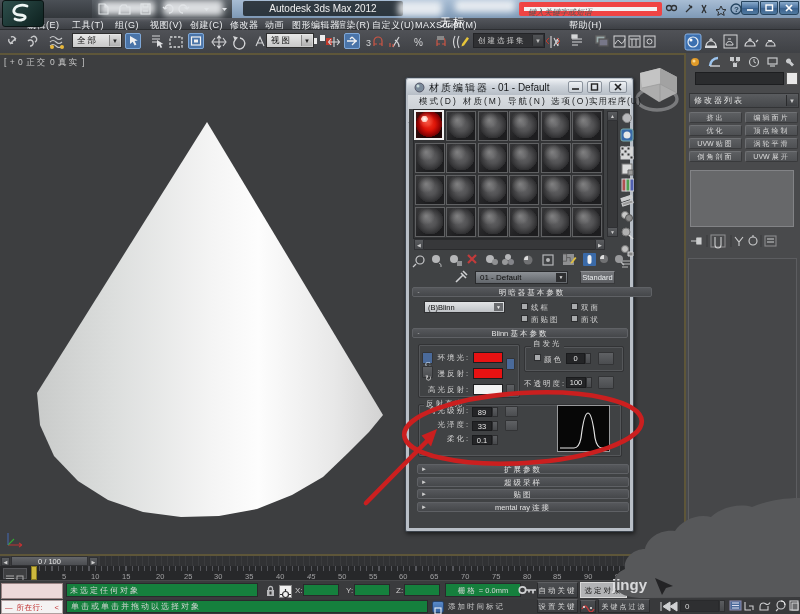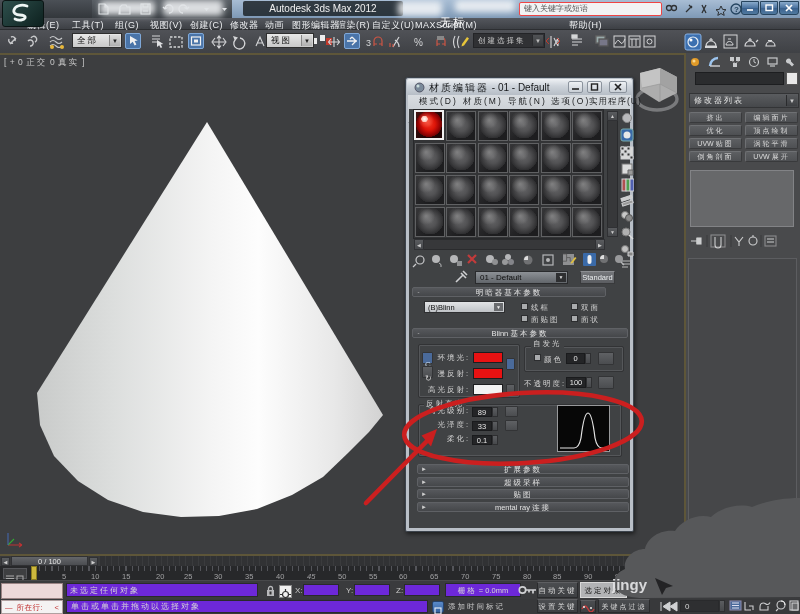--- a/index.html
+++ b/index.html
@@ -7,21 +7,21 @@
 .abs{position:absolute;}
 .cjk{letter-spacing:2px;}
 #root{position:relative;width:800px;height:614px;}
 
 #titlebar{left:0;top:0;width:800px;height:18px;background:linear-gradient(#4b5056,#33373b);}
 #tglass{left:225px;top:0;width:575px;height:18px;background:linear-gradient(#a8bdd4,#7e99b6);}
 .blob{position:absolute;background:#f4f6f8;border-radius:4px;filter:blur(3px);opacity:.85;z-index:3;}
 #qabar{left:92px;top:0;width:140px;height:18px;background:linear-gradient(#5a6066,#3a3f44);}
 #logo{left:2px;top:0px;width:42px;height:27px;background:linear-gradient(135deg,#2e4f4c,#0d211f);border:1px solid #0a1514;border-radius:3px;z-index:5;}
 #titpill{left:243px;top:1px;width:160px;height:15px;background:rgba(24,30,34,.82);border-radius:2px;color:#f0f0f0;font-size:10px;line-height:15px;text-align:center;}
-#srch{left:519px;top:2px;width:143px;height:14px;background:#f2f3f4;border:1px solid #ef4444;border-radius:2px;color:#555;font-size:8px;line-height:12px;padding-left:4px;}
+#srch{left:519px;top:2px;width:143px;height:14px;background:#f2f3f4;border:5px solid #ef4444;border-radius:2px;color:#555;font-size:8px;line-height:12px;padding-left:4px;font-style:italic;}
 .wbtn{position:absolute;top:1px;height:14px;border:1px solid #27455f;border-radius:0 0 3px 3px;background:linear-gradient(#89aacb,#4a72a0 50%,#3a618e 50%,#50799f);color:#fff;text-align:center;font-size:9px;line-height:13px;font-weight:bold;}
 
 #menubar{left:0;top:18px;width:800px;height:12px;background:linear-gradient(#54575d,#3d4045);border-bottom:1px solid #2c2e31;}
 .mi{position:absolute;top:19px;height:12px;color:#eceef0;font-size:9px;line-height:12px;letter-spacing:.5px;}
 
 #toolbar{left:0;top:30px;width:800px;height:23px;background:linear-gradient(#505257,#3f4145);}
 .tico{position:absolute;top:33px;width:16px;height:16px;border-radius:2px;}
 .drop{position:absolute;background:linear-gradient(#e8e8e8,#c9c9c9);border:1px solid #2e2e2e;color:#111;font-size:8.5px;}
 .droparrow{position:absolute;right:1px;top:1px;bottom:1px;width:11px;background:linear-gradient(#dcdcdc,#b0b0b0);border-left:1px solid #888;color:#222;font-size:6px;text-align:center;}
 .dropdark{position:absolute;background:#303134;border:1px solid #232427;color:#c8c8c8;font-size:8px;}
@@ -64,21 +64,21 @@
 .sqbtn{position:absolute;background:linear-gradient(#5f6164,#4b4d50);border:1px solid #333436;border-radius:1px;}
 .swatch{position:absolute;width:30px;height:11px;border:1px solid #1c1d1f;}
 .chk{position:absolute;width:7px;height:7px;background:#a9abad;border:1px solid #2c2d2f;}
 
 #tslider{left:0;top:556px;width:686px;height:10px;background:#393a3c;}
 #ruler{left:0;top:566px;width:686px;height:14px;background:#27282a;
 background-image:repeating-linear-gradient(90deg,transparent 0px,transparent 5.1px,#54555a 5.1px,#54555a 6.17px);background-position:34px 0;background-size:652px 5px;background-repeat:no-repeat;}
 .rlab{position:absolute;top:572px;color:#a2a2a4;font-size:7.5px;z-index:2;}
 #statusA{left:0;top:580px;width:800px;height:19px;background:#3a3b3d;border-top:1px solid #48494b;}
 #statusB{left:0;top:599px;width:800px;height:15px;background:#38393b;}
-.sfld{position:absolute;background:#6d28d9;border:1px solid #292a2c;color:#d6d6d6;font-size:8px;}
+.sfld{position:absolute;background:#15803d;border:1px solid #292a2c;color:#d6d6d6;font-size:8px;}
 .sbtn{position:absolute;background:linear-gradient(#4b4d50,#3d3f42);border:1px solid #2a2b2d;border-top-color:#5e5f62;color:#dcdcdc;font-size:8px;text-align:center;}
 .slab{position:absolute;color:#c9c9c9;font-size:8px;}
 </style></head>
 <body>
 <div id="root">
 
 <div class="abs" id="titlebar"></div>
 <div class="abs" id="tglass"></div>
 <div class="blob" style="left:100px;top:1px;width:55px;height:14px;"></div>
 <div class="blob" style="left:163px;top:0px;width:60px;height:16px;"></div>
@@ -410,21 +410,21 @@
             <path d="M193 4 a4 4 0 0 1 3 -1 l0 4 -4 0 a4 4 0 0 1 1 -3" fill="#ddd"></path>
 <circle cx="211" cy="7" r="4" fill="#98999b"></circle>
             <path d="M213 10 l3 3" stroke="#b5b6b8" stroke-width="1.4"></path>
 </g>
         </svg>
 <svg style="position:absolute;left:46px;top:160px;" width="16" height="16" viewBox="0 0 16 16">
           <path d="M2 14 l7 -7 m0 -4 l4 4 m-6 -2 l5 5" stroke="#cfd0d2" stroke-width="1.6" fill="none"></path>
         </svg>
 <div style="position:absolute;left:67px;top:163px;width:93px;height:13px;background:linear-gradient(#8d9196,#62666b);border:1px solid #2a2b2d;color:#0e0e0e;font-size:8px;line-height:12px;padding-left:4px;">01 - Default<span style="position:absolute;right:1px;top:1px;width:10px;height:9px;background:#2e2f31;color:#ddd;font-size:5px;text-align:center;line-height:9px;">▼</span></div>
 <div style="position:absolute;left:172px;top:163px;width:35px;height:13px;background:linear-gradient(#75777b,#5b5d61);border:1px solid #393a3c;border-top-color:#8c8e92;color:#eceff1;font-size:7.5px;line-height:12px;text-align:center;">Standard</div>
-<div class="roll" style="left:4px;top:179px;width:194px;"><span class="ar">-</span><span class="cjk">明暗器基本参数</span></div>
+<div class="roll" style="left:4px;top:179px;width:240px;"><span class="ar">-</span><span class="cjk">明暗器基本参数</span></div>
 <div style="position:absolute;left:16px;top:193px;width:81px;height:12px;background:linear-gradient(#e2e4e6,#bfc3c7);border:1px solid #2e2f31;color:#111;font-size:7.5px;line-height:11px;padding-left:3px;">(B)Blinn<span style="position:absolute;right:1px;top:1px;width:9px;height:8px;background:#6a6c6f;color:#eee;font-size:5px;text-align:center;line-height:8px;">▼</span></div>
 <div class="chk" style="left:113px;top:195px;"></div>
         <div class="lab cjk" style="left:123px;top:195px;text-align:left;">线框</div>
 <div class="chk" style="left:163px;top:195px;"></div>
         <div class="lab cjk" style="left:173px;top:195px;text-align:left;">双面</div>
 <div class="chk" style="left:113px;top:207px;"></div>
         <div class="lab cjk" style="left:123px;top:207px;text-align:left;">面贴图</div>
 <div class="chk" style="left:163px;top:207px;"></div>
         <div class="lab cjk" style="left:173px;top:207px;text-align:left;">面状</div>
 <div class="roll" style="left:4px;top:220px;width:216px;"><span class="ar">-</span>Blinn <span class="cjk">基本参数</span></div>

